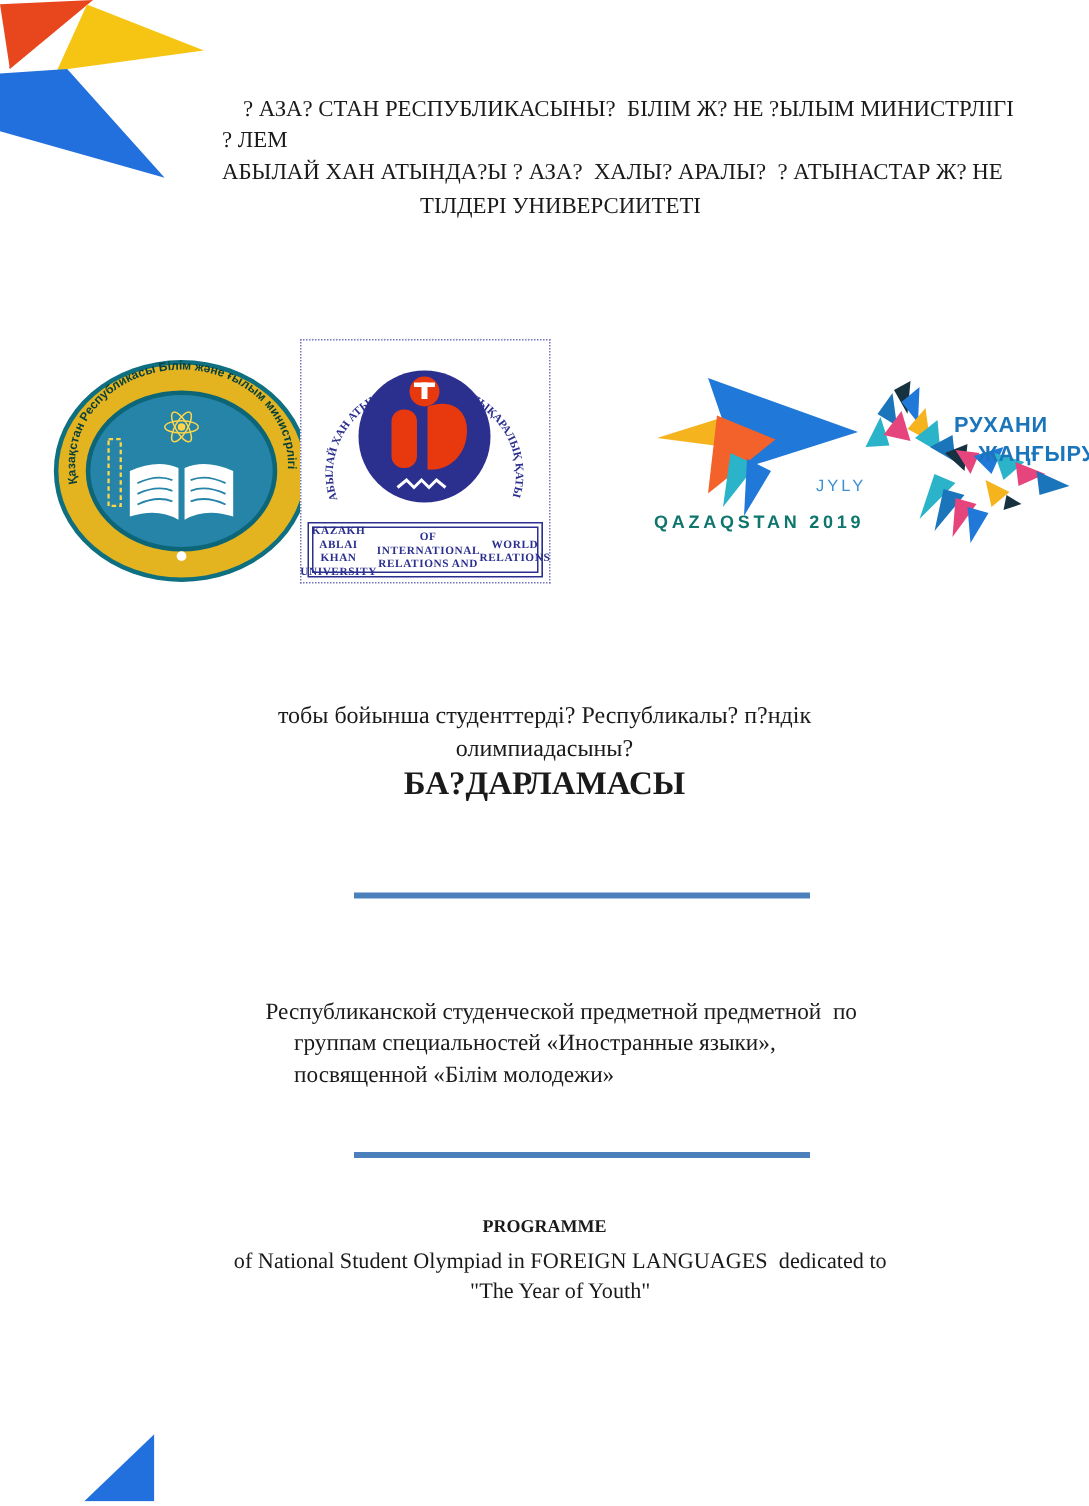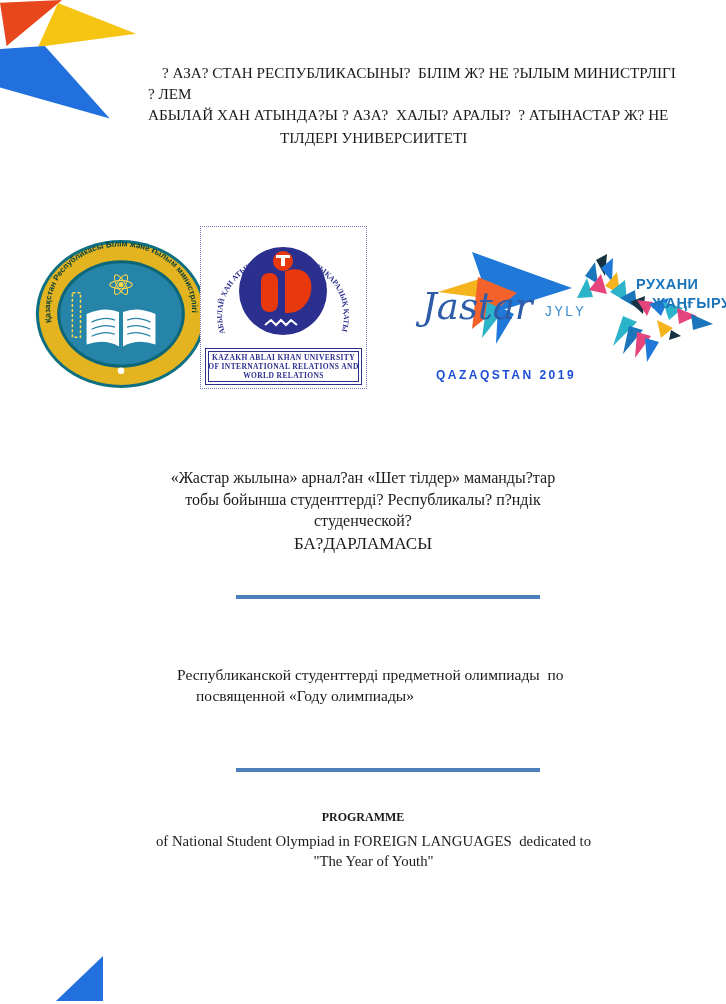--- a/index.html
+++ b/index.html
@@ -28,42 +28,42 @@
   .hdr .ln { white-space:pre; }
   .hdr .ln1 { text-indent:14px; }
   .hdr .ln4 { text-indent:132px; margin-top:2px; }
   
   .logo { position:absolute; }
   .logo-ministry { left:33px; top:237px; width:174px; height:152px; }
   .logo-univ { left:200px; top:226px; width:167px; height:163px;
     border:1px dotted #7575bb; background:#fff; }
   .univ-box { position:absolute; left:4px; right:4px; bottom:3px; height:37px;
     border:1px solid #2b2f8e; box-shadow: inset 0 0 0 2px #fff, inset 0 0 0 3px #2b2f8e;
-    display:flex; flex-direction:column; justify-content:center; align-items:center;
+    display:flex; flex-direction:row; justify-content:center; align-items:center;
     color:#2b2f8e; font-size:7.5px; font-weight:bold; line-height:9px;
     letter-spacing:0.4px; text-align:center; font-family:"Liberation Serif",serif; }
   .logo-jastar { left:420px; top:240px; width:162px; height:138px; }
   .jastar-script { position:absolute; left:2px; top:48px; width:128px;
     font-family:"DejaVu Serif", serif; font-style:italic; font-size:37px;
     color:#2d5da8; line-height:1; }
-  .jastar-jyly { position:absolute; left:124px; top:64px;
-    font-family:Liberation Mono, monospace; font-size:14px; letter-spacing:2px;
+  .jastar-jyly { position:absolute; left:124px; top:78px;
+    font-family:Liberation Sans, sans-serif; font-size:11px; letter-spacing:2px;
     color:#3f8fd4; }
-  .jastar-caption { position:absolute; left:16px; top:128px;
+  .jastar-caption { position:absolute; left:16px; top:101px;
     font-family:"Liberation Sans", sans-serif; font-weight:bold; font-size:12px;
-    letter-spacing:2.5px; color:#1d4ed8; }
+    letter-spacing:2.5px; color:#0f766e; }
   .logo-ruhani { left:565px; top:250px; width:161px; height:124px; }
   .ruhani-t1 { position:absolute; left:71px; top:26px; font-family:"Liberation Sans",sans-serif;
     font-weight:bold; font-size:14.5px; color:#1b75bb; letter-spacing:0.5px; }
   .ruhani-t2 { position:absolute; left:87px; top:45px; font-family:"Liberation Sans",sans-serif;
     font-weight:bold; font-size:14.5px; color:#1b75bb; letter-spacing:0.5px; }
   
   .kz-title { position:absolute; left:0; top:467px; width:726px; text-align:center;
     font-size:16px; line-height:21.5px; }
-  .kz-title .bold { font-weight:normal; font-size:17px; margin-top:1px; }
+  .kz-title .bold { font-weight:bold; font-size:22px; margin-top:1px; }
   
   .rule { position:absolute; left:236px; width:304px; height:4px; background:#4c80bd; }
   .rule1 { top:595px; } .rule2 { top:768px; }
   
   .ru-title { position:absolute; left:0; top:643px; width:726px; text-align:center;
     font-weight:bold; font-size:16px; }
   .ru-par { position:absolute; left:177px; top:664px; width:420px;
     font-size:15.5px; line-height:21px; }
   .ru-par .ln { white-space:pre; }
   .ru-par .ind { padding-left:19px; }
@@ -138,21 +138,20 @@
   </div>
 
   <div class="logo logo-jastar">
     <svg width="162" height="110" viewBox="0 0 162 110" style="position:absolute;left:0;top:0">
       <polygon points="18,52 88,30 64,58" fill="#f5b31d"></polygon>
       <polygon points="52,12 152,48 73,73" fill="#2079d8"></polygon>
       <polygon points="58,37 97,53 52,89" fill="#f2622a"></polygon>
       <polygon points="67,62 84,70 62,98" fill="#2ab3c9"></polygon>
       <polygon points="78,66 94,74 76,104" fill="#2079d8"></polygon>
     </svg>
-    <div class="jastar-script">Jastar</div>
     <div class="jastar-jyly">JYLY</div>
     <div class="jastar-caption">QAZAQSTAN 2019</div>
   </div>
 
   <div class="logo logo-ruhani">
     <svg width="161" height="124" viewBox="0 0 161 124" style="position:absolute;left:0;top:0">
       <polygon points="12,48 22,28 28,47" fill="#2ab3c9"></polygon>
       <polygon points="20,26 30,12 33,34" fill="#1b75bb"></polygon>
       <polygon points="31,10 42,4 40,26" fill="#16313f"></polygon>
       <polygon points="24,40 36,24 42,44" fill="#e5447c"></polygon>
@@ -171,31 +170,31 @@
       <polygon points="58,66 72,72 48,96" fill="#2ab3c9"></polygon>
       <polygon points="64,76 78,80 58,104" fill="#1b75bb"></polygon>
       <polygon points="72,82 86,86 70,108" fill="#e5447c"></polygon>
       <polygon points="80,88 94,92 82,112" fill="#2079d8"></polygon>
     </svg>
     <div class="ruhani-t1">РУХАНИ</div>
     <div class="ruhani-t2">ЖАҢҒЫРУ</div>
   </div>
 
   <div class="kz-title">
-    <div>«Жастар жылына» арнал?ан «Шет тілдер» маманды?тар</div>
     <div>тобы бойынша студенттерді? Республикалы? п?ндік</div>
-    <div>студенческой?</div>
+    <div>олимпиадасыны?</div>
     <div class="bold">БА?ДАРЛАМАСЫ</div>
   </div>
 
   <div class="rule rule1"></div>
 
   <div class="ru-par">
-    <div class="ln">Республиканской студенттерді предметной олимпиады  по</div>
-    <div class="ln ind">посвященной «Году олимпиады»</div>
+    <div class="ln">Республиканской студенческой предметной предметной  по</div>
+    <div class="ln ind">группам специальностей «Иностранные языки»,</div>
+    <div class="ln ind">посвященной «Білім молодежи»</div>
   </div>
 
   <div class="rule rule2"></div>
 
   <div class="en-title">PROGRAMME</div>
   <div class="en-par">
     <div class="ln">of National Student Olympiad in FOREIGN LANGUAGES  dedicated to</div>
     <div class="ln">"The Year of Youth"</div>
   </div>
 

